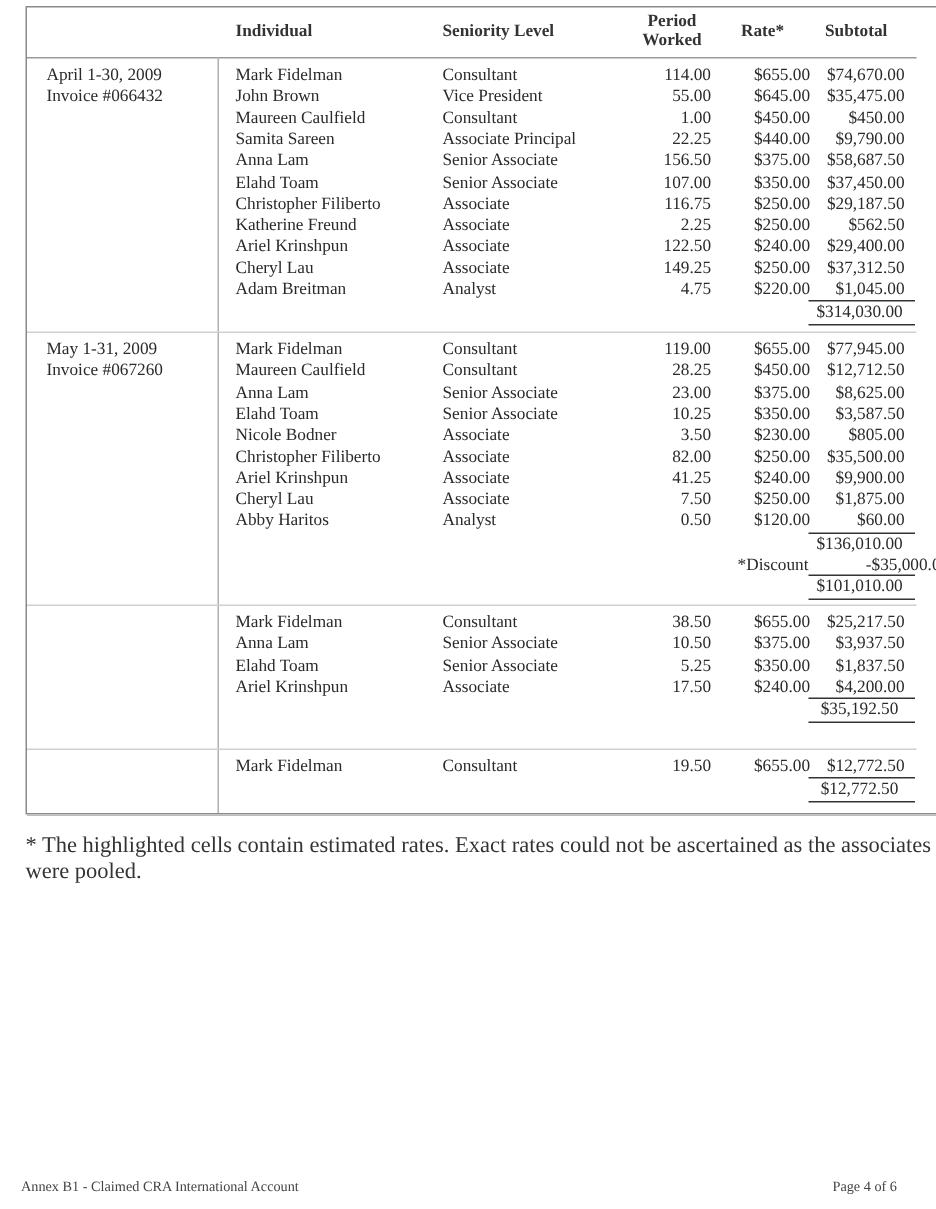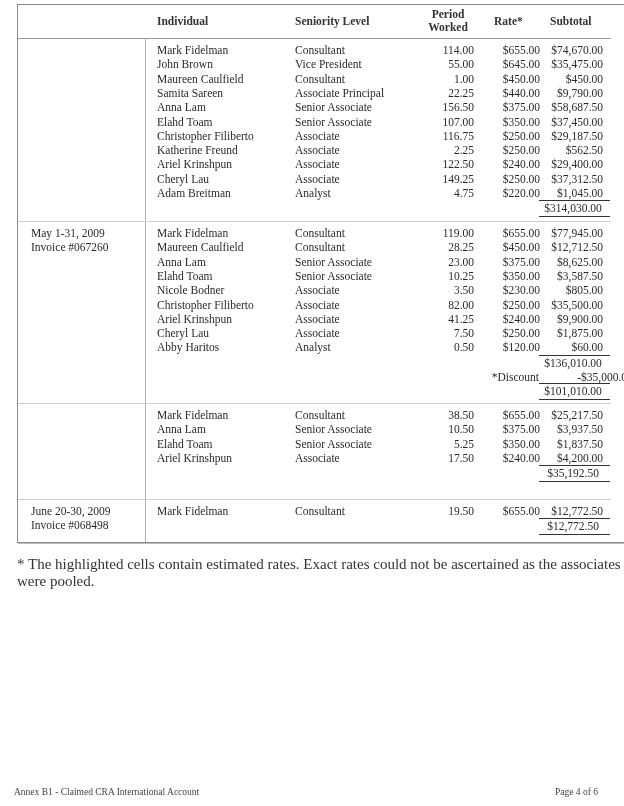--- a/index.html
+++ b/index.html
@@ -37,20 +37,24 @@
     <div style="left:404px;top:3px;width:52px;text-align:center;">
       <span>Period</span><br>
       <span>Worked</span>
     </div>
     <div style="left:476px;top:10px;">Rate*</div>
     <div style="left:532px;top:10px;">Subtotal</div>
   </div>
   <div class="vdiv"></div>
   <div id="sections">
       <div class="sec" style="top: 33px; height: 183px;">
+        <div class="period">
+          <div>April 1-30, 2009</div>
+          <div>Invoice #066432</div>
+        </div>
         <div class="row" style="top: 5px;">
           <span class="c-name">Mark Fidelman</span>
           <span class="c-level">Consultant</span>
           <span class="c-hrs">114.00</span>
           <span class="c-rate">$655.00</span>
           <span class="c-sub">$74,670.00</span>
         </div>
         <div class="row" style="top: 19.3px;">
           <span class="c-name">John Brown</span>
           <span class="c-level">Vice President</span>
@@ -228,24 +232,20 @@
           <span class="c-level">Associate</span>
           <span class="c-hrs">17.50</span>
           <span class="c-rate">$240.00</span>
           <span class="c-sub">$4,200.00</span>
         </div>
         <div class="uline" style="top: 62.2px;"></div>
         <div class="tot" style="top: 63.2px;">$35,192.50</div>
         <div class="uline" style="top: 77.5px;"></div>
       </div>
       <div class="sec last" style="top: 494px; height: 43px;">
-        <div class="period">
-          <div>June 20-30, 2009</div>
-          <div>Invoice #068498</div>
-        </div>
         <div class="row" style="top: 5px;">
           <span class="c-name">Mark Fidelman</span>
           <span class="c-level">Consultant</span>
           <span class="c-hrs">19.50</span>
           <span class="c-rate">$655.00</span>
           <span class="c-sub">$12,772.50</span>
         </div>
         <div class="uline" style="top: 19.3px;"></div>
         <div class="tot" style="top: 20.3px;">$12,772.50</div>
         <div class="uline" style="top: 34.6px;"></div>

